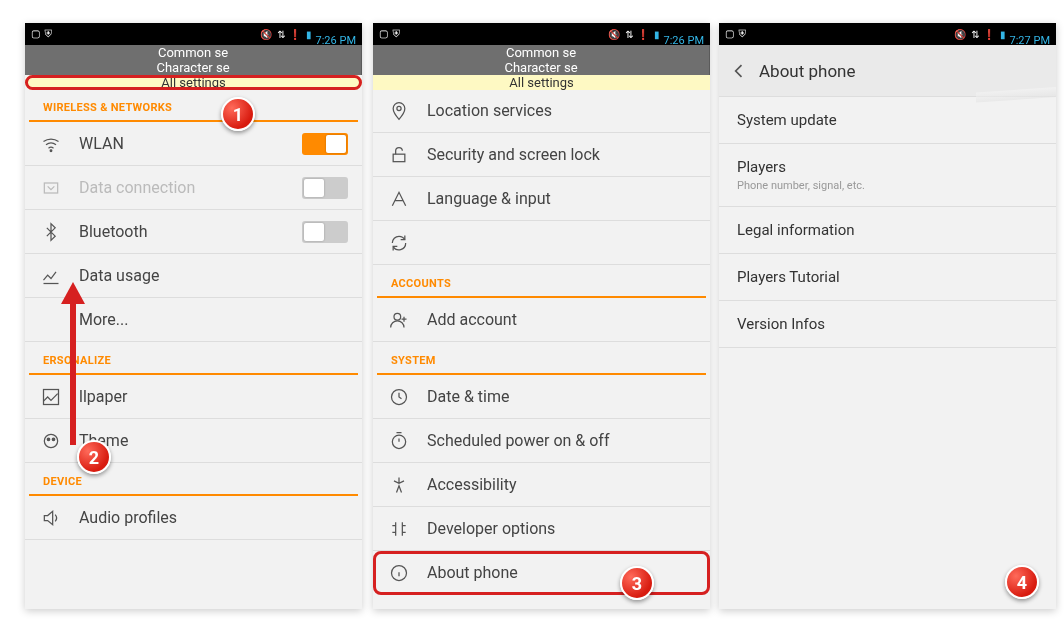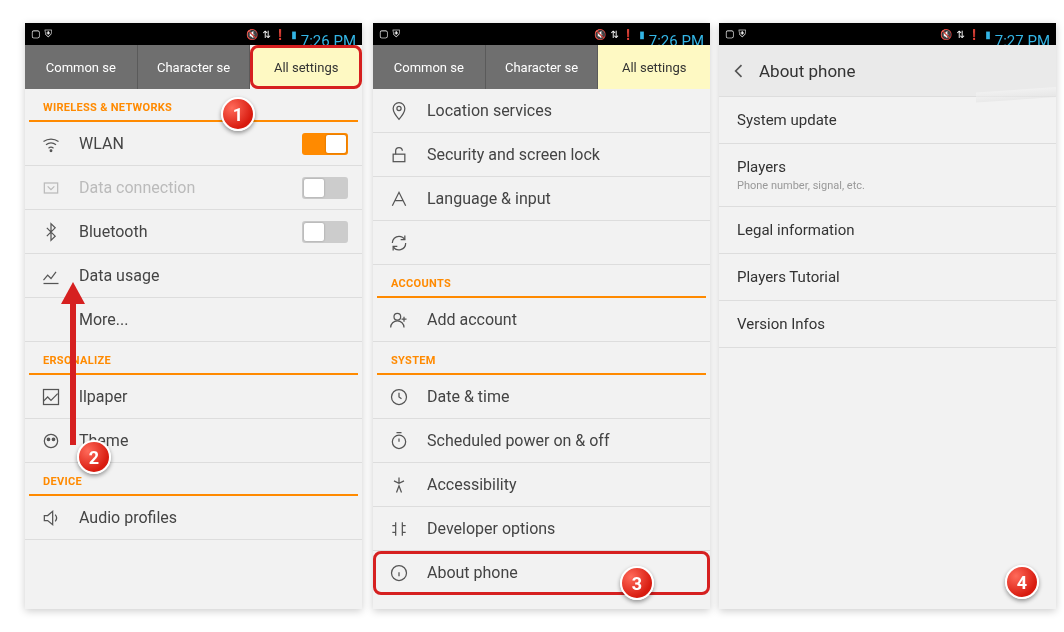--- a/index.html
+++ b/index.html
@@ -5,23 +5,23 @@
 * { margin: 0; padding: 0; box-sizing: border-box; font-family: Roboto, Arial, sans-serif; }
 body { background: #fff; width: 1064px; height: 632px; position: relative; }
 .phone { position: absolute; width: 337px; height: 586px; background: #f2f2f2; box-shadow: 0 2px 8px rgba(0,0,0,0.2); }
 .phone1 { left: 25px; top: 23px; }
 .phone2 { left: 373px; top: 23px; }
 .phone3 { left: 719px; top: 23px; }
 
 .statusbar { height: 22px; background: #000; display: flex; align-items: center; justify-content: space-between; padding: 0 6px; color: #fff; font-size: 10px; }
 .status-left { display: flex; gap: 4px; }
 .status-right { display: flex; gap: 4px; align-items: center; }
-.status-time { color: #33b5e5; font-size: 15px; margin-top: 13px; }
-
-.tabs { display: flex; height: 44px; }
+.status-time { color: #33b5e5; font-size: 11px; margin-top: 13px; }
+
+.tabs { display: flex; height: 44px; flex-direction: column; }
 .tab { flex: 1; display: flex; align-items: center; justify-content: center; font-size: 13px; color: #fff; background: #6f6f6f; border-right: 1px solid #5a5a5a; }
 .tab.active { background: #fef9c3; color: #333; border-right: none; }
 .tab.highlighted { outline: 3px solid #d62020; outline-offset: -3px; border-radius: 8px; }
 
 .content { height: calc(100% - 66px); overflow: hidden; background: #f2f2f2; }
 .section-header { color: #ff8a00; font-size: 11px; font-weight: bold; padding: 12px 14px 6px; border-bottom: 2px solid #ff8a00; margin: 0 4px 0 4px; letter-spacing: 0.3px; }
 .row { display: flex; align-items: center; height: 44px; padding: 0 14px; border-bottom: 1px solid #ddd; background: #f2f2f2; }
 .row-icon { width: 24px; height: 24px; flex-shrink: 0; margin-right: 16px; display: flex; align-items: center; justify-content: center; color: #555; }
 .row-label { flex: 1; font-size: 16px; color: #444; }
 .row.disabled .row-label, .row.disabled .row-icon svg { color: #bbb; stroke: #bbb; }

